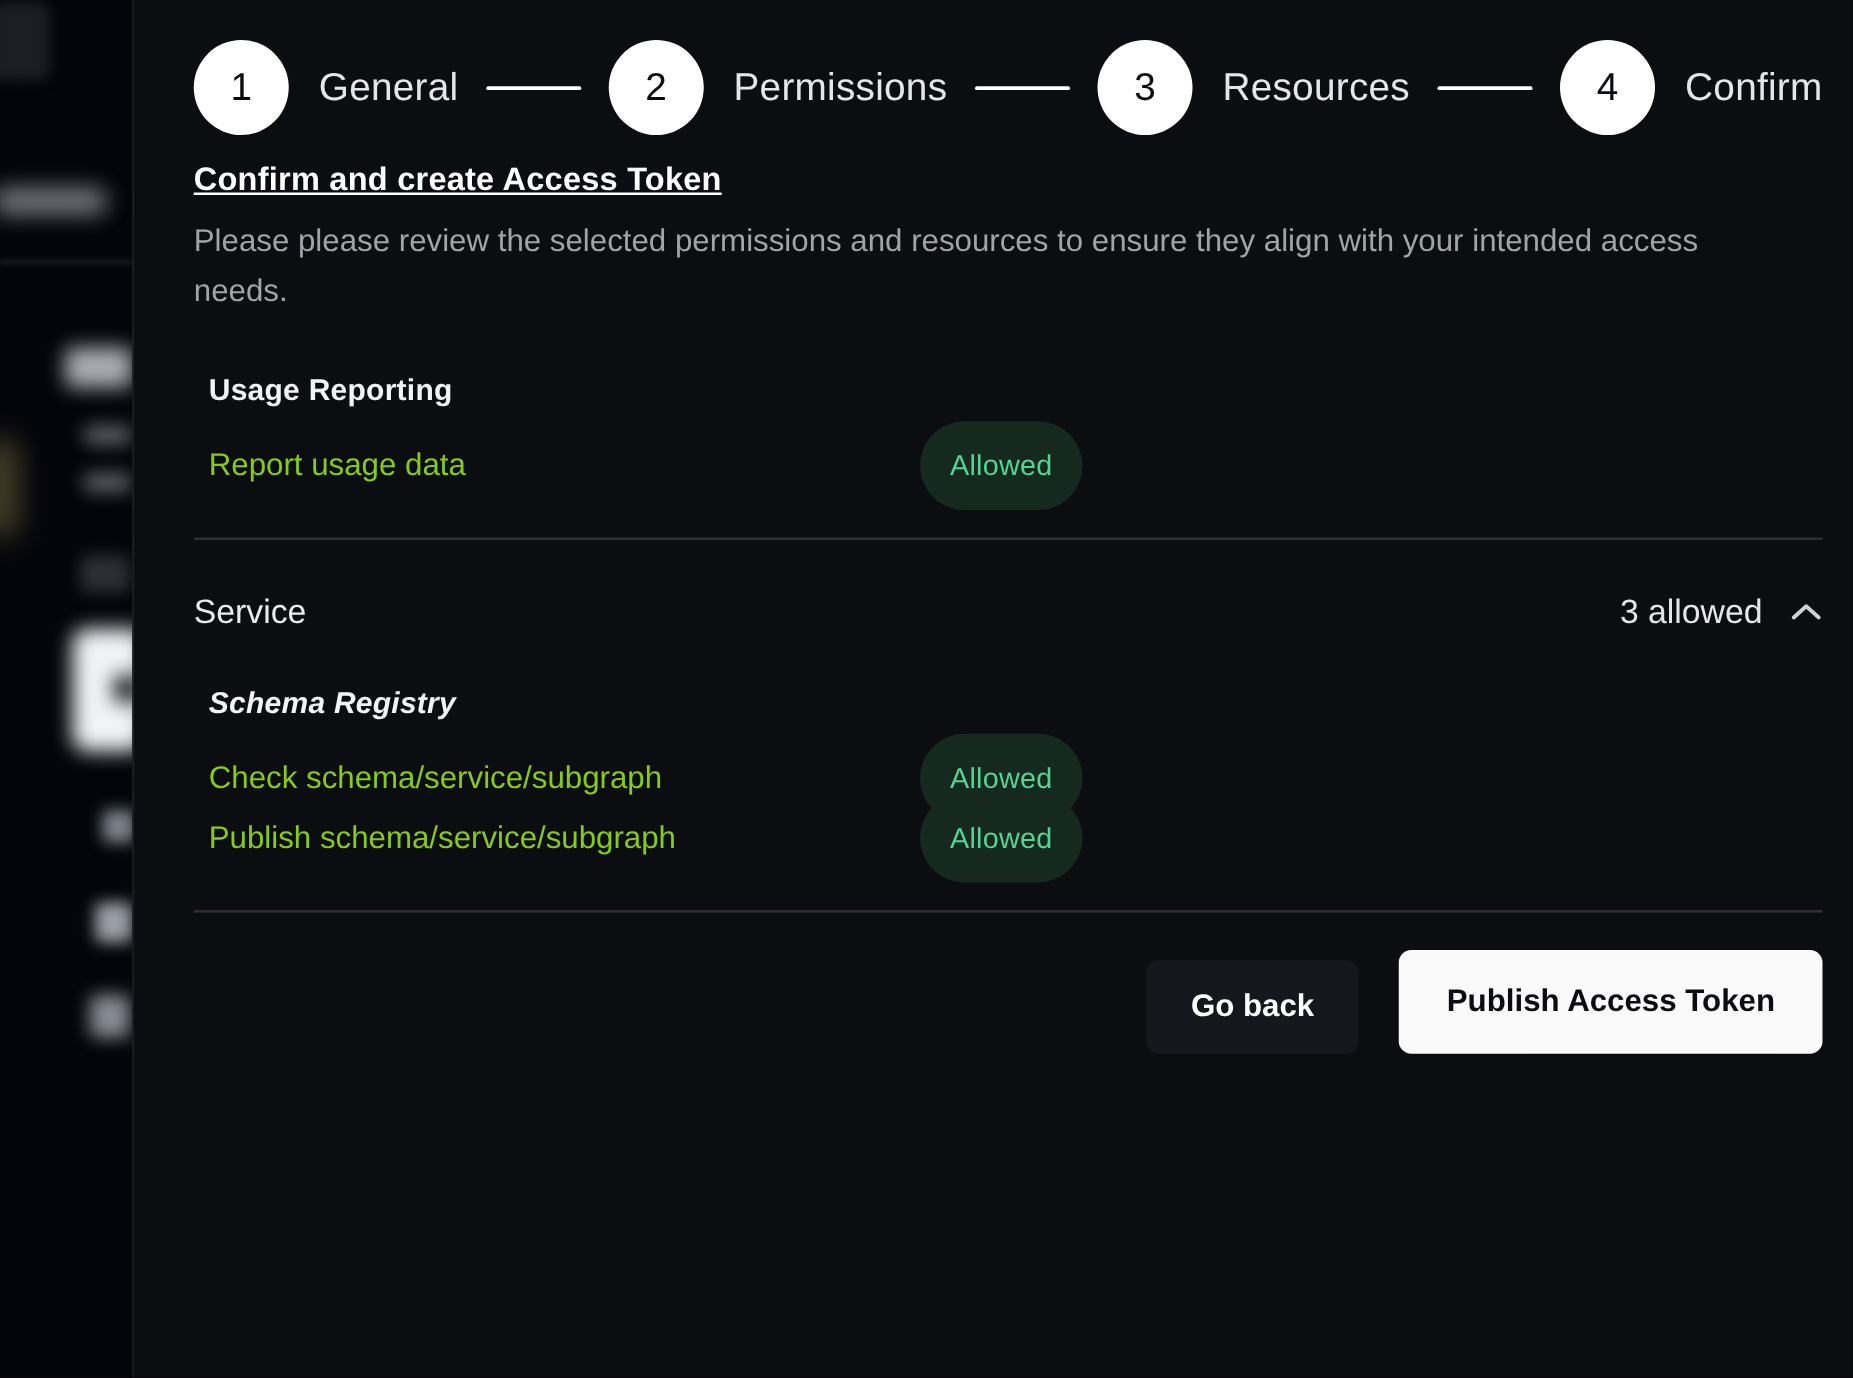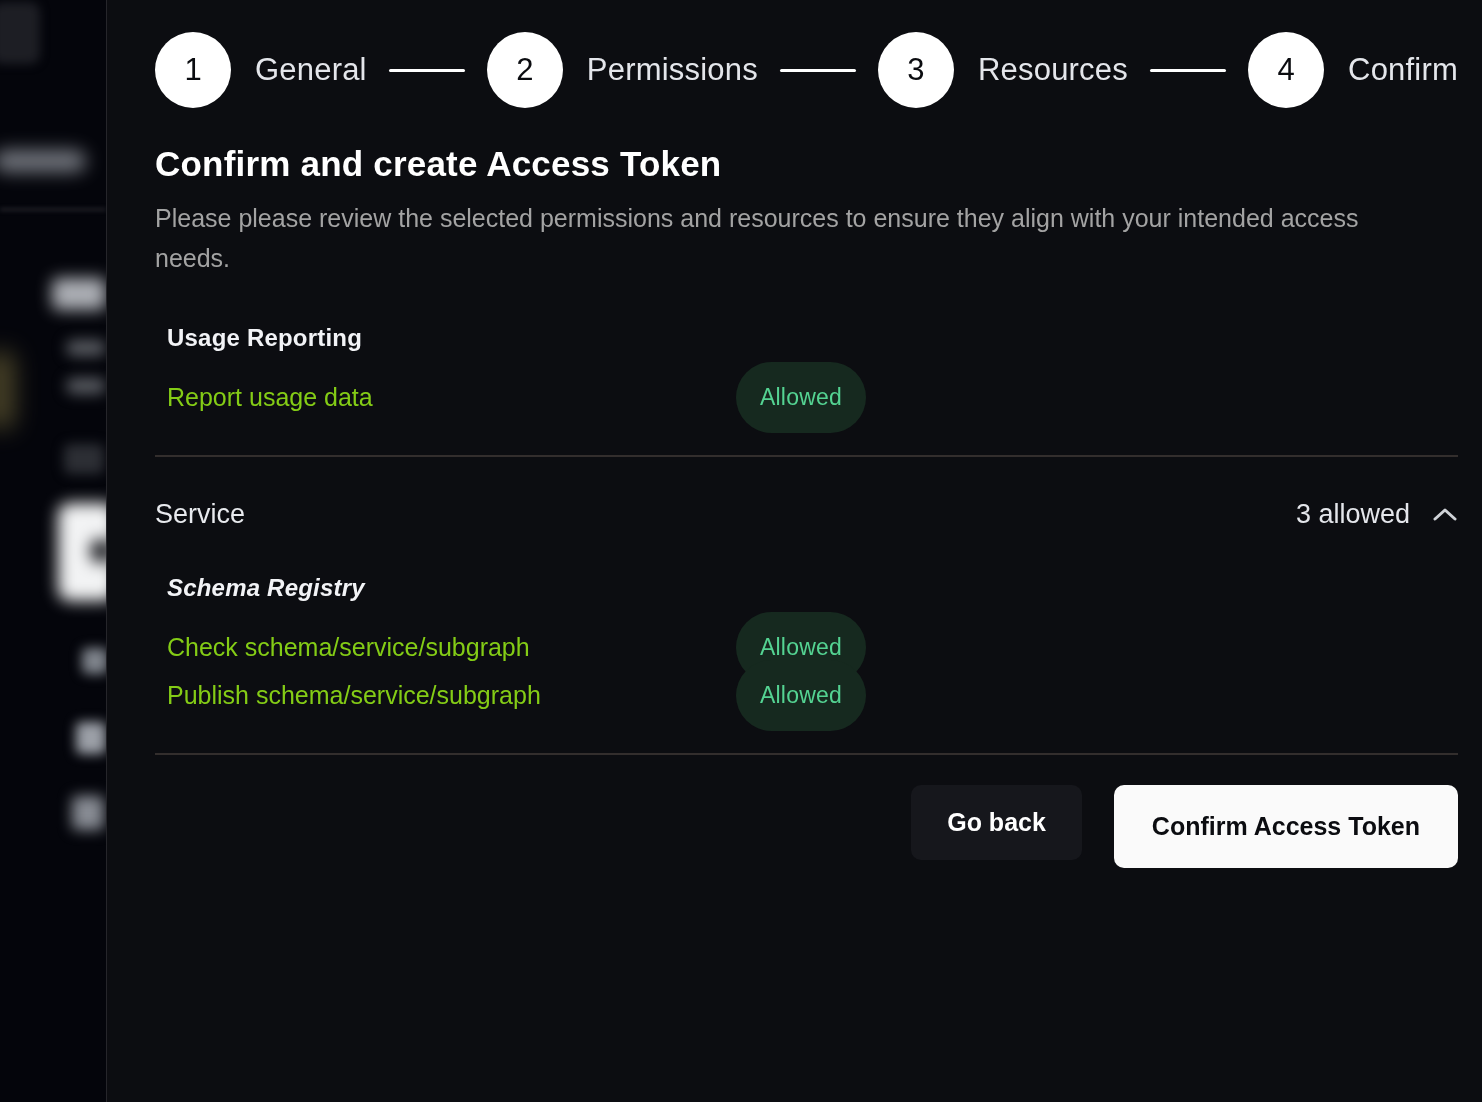--- a/index.html
+++ b/index.html
@@ -45,21 +45,21 @@
   .step-circle {
     width: 76px; height: 76px; border-radius: 50%;
     background: #ffffff; color: #0b0c10;
     display: flex; align-items: center; justify-content: center;
     font-size: 31px; font-weight: 500;
   }
   .step-label { margin-left: 24px; font-size: 31px; color: #e4e6eb; font-weight: 500; letter-spacing: .2px; }
   .step-line { flex: 1 1 auto; height: 3px; background: #ffffff; border-radius: 2px; margin: 0 22px; min-width: 60px; }
 
   
-  .page-title { margin-top: 36px; font-size: 35px; font-weight: 700; color: #ffffff; letter-spacing: .2px; }
+  .page-title { margin-top: 20px; font-size: 26px; font-weight: 700; color: #ffffff; letter-spacing: .2px; text-decoration: underline; }
   .page-subtitle { margin-top: 14px; max-width: 1224px; font-size: 25px; line-height: 40px; color: #a3a3a3; font-weight: 400; }
 
   
   .section-header { display: flex; align-items: center; justify-content: space-between; }
   .section-header.first { margin-top: 38px; }
   .section-header.second { margin-top: 42px; }
   .section-name { font-size: 27px; color: #e8eaee; font-weight: 500; }
   .section-right { display: flex; align-items: center; gap: 22px; cursor: pointer; }
   .section-count { font-size: 27px; color: #e4e6eb; font-weight: 500; }
   .chevron { display: inline-flex; align-items: center; }
@@ -75,21 +75,21 @@
     background: #16291f; color: #54d392;
     font-size: 23px; font-weight: 400;
     padding: 22px 24px; border-radius: 999px; letter-spacing: .2px;
   }
   .granted-note { margin-top: 40px; margin-left: 10px; font-size: 25px; color: #d6d8dd; font-weight: 400; }
   .granted-note.svc { margin-top: 42px; }
 
   .divider { margin-top: 38px; height: 2px; background: #332e2d; border: none; }
 
   
-  .footer { margin-top: 30px; display: flex; justify-content: flex-end; align-items: flex-start; gap: 32px; }
+  .footer { margin-top: 30px; display: flex; justify-content: flex-end; align-items: flex-end; gap: 32px; }
   .btn { border: none; border-radius: 10px; font-family: "Liberation Sans", sans-serif; font-weight: 700; cursor: pointer; }
   .btn-secondary { background: #16171c; color: #ffffff; font-size: 25px; padding: 23px 36px; }
   .btn-primary   { background: #fafafa; color: #0b0c10; font-size: 25px; padding: 27px 38px; }
 </style>
 </head>
 <body>
 
 <div class="stage">
 
   <div class="backdrop">
@@ -172,17 +172,17 @@
         <span class="perm-label">Publish schema/service/subgraph</span>
         <span class="badge">Allowed</span>
       </div>
     </div>
 
 
     <hr class="divider">
 
     <div class="footer">
       <button class="btn btn-secondary">Go back</button>
-      <button class="btn btn-primary">Confirm Access Token</button>
+      <button class="btn btn-primary">Publish Access Token</button>
     </div>
 
   </div>
 </div>
 
 </body></html>

